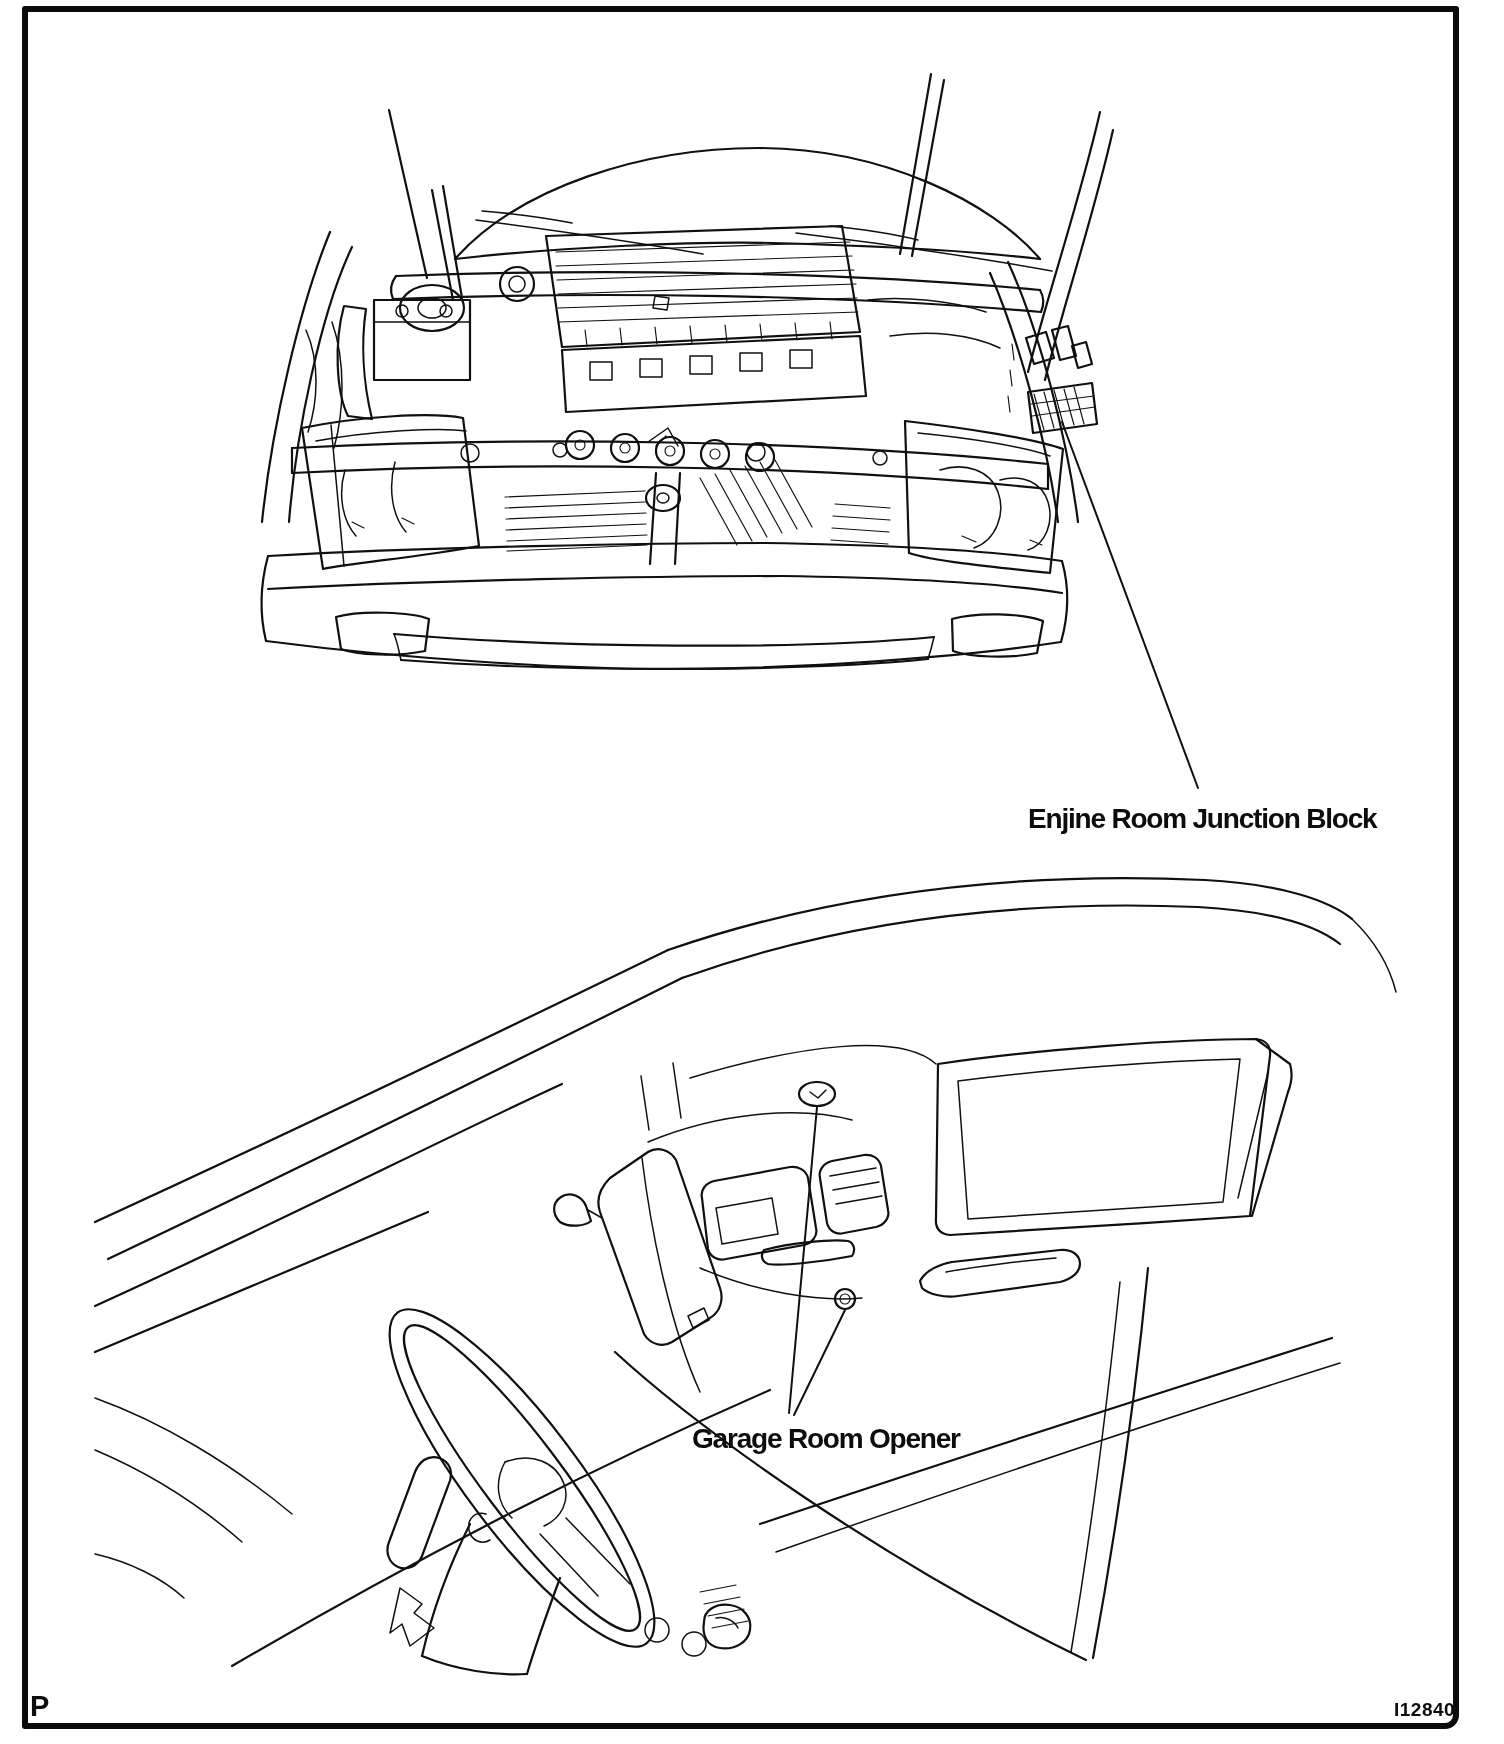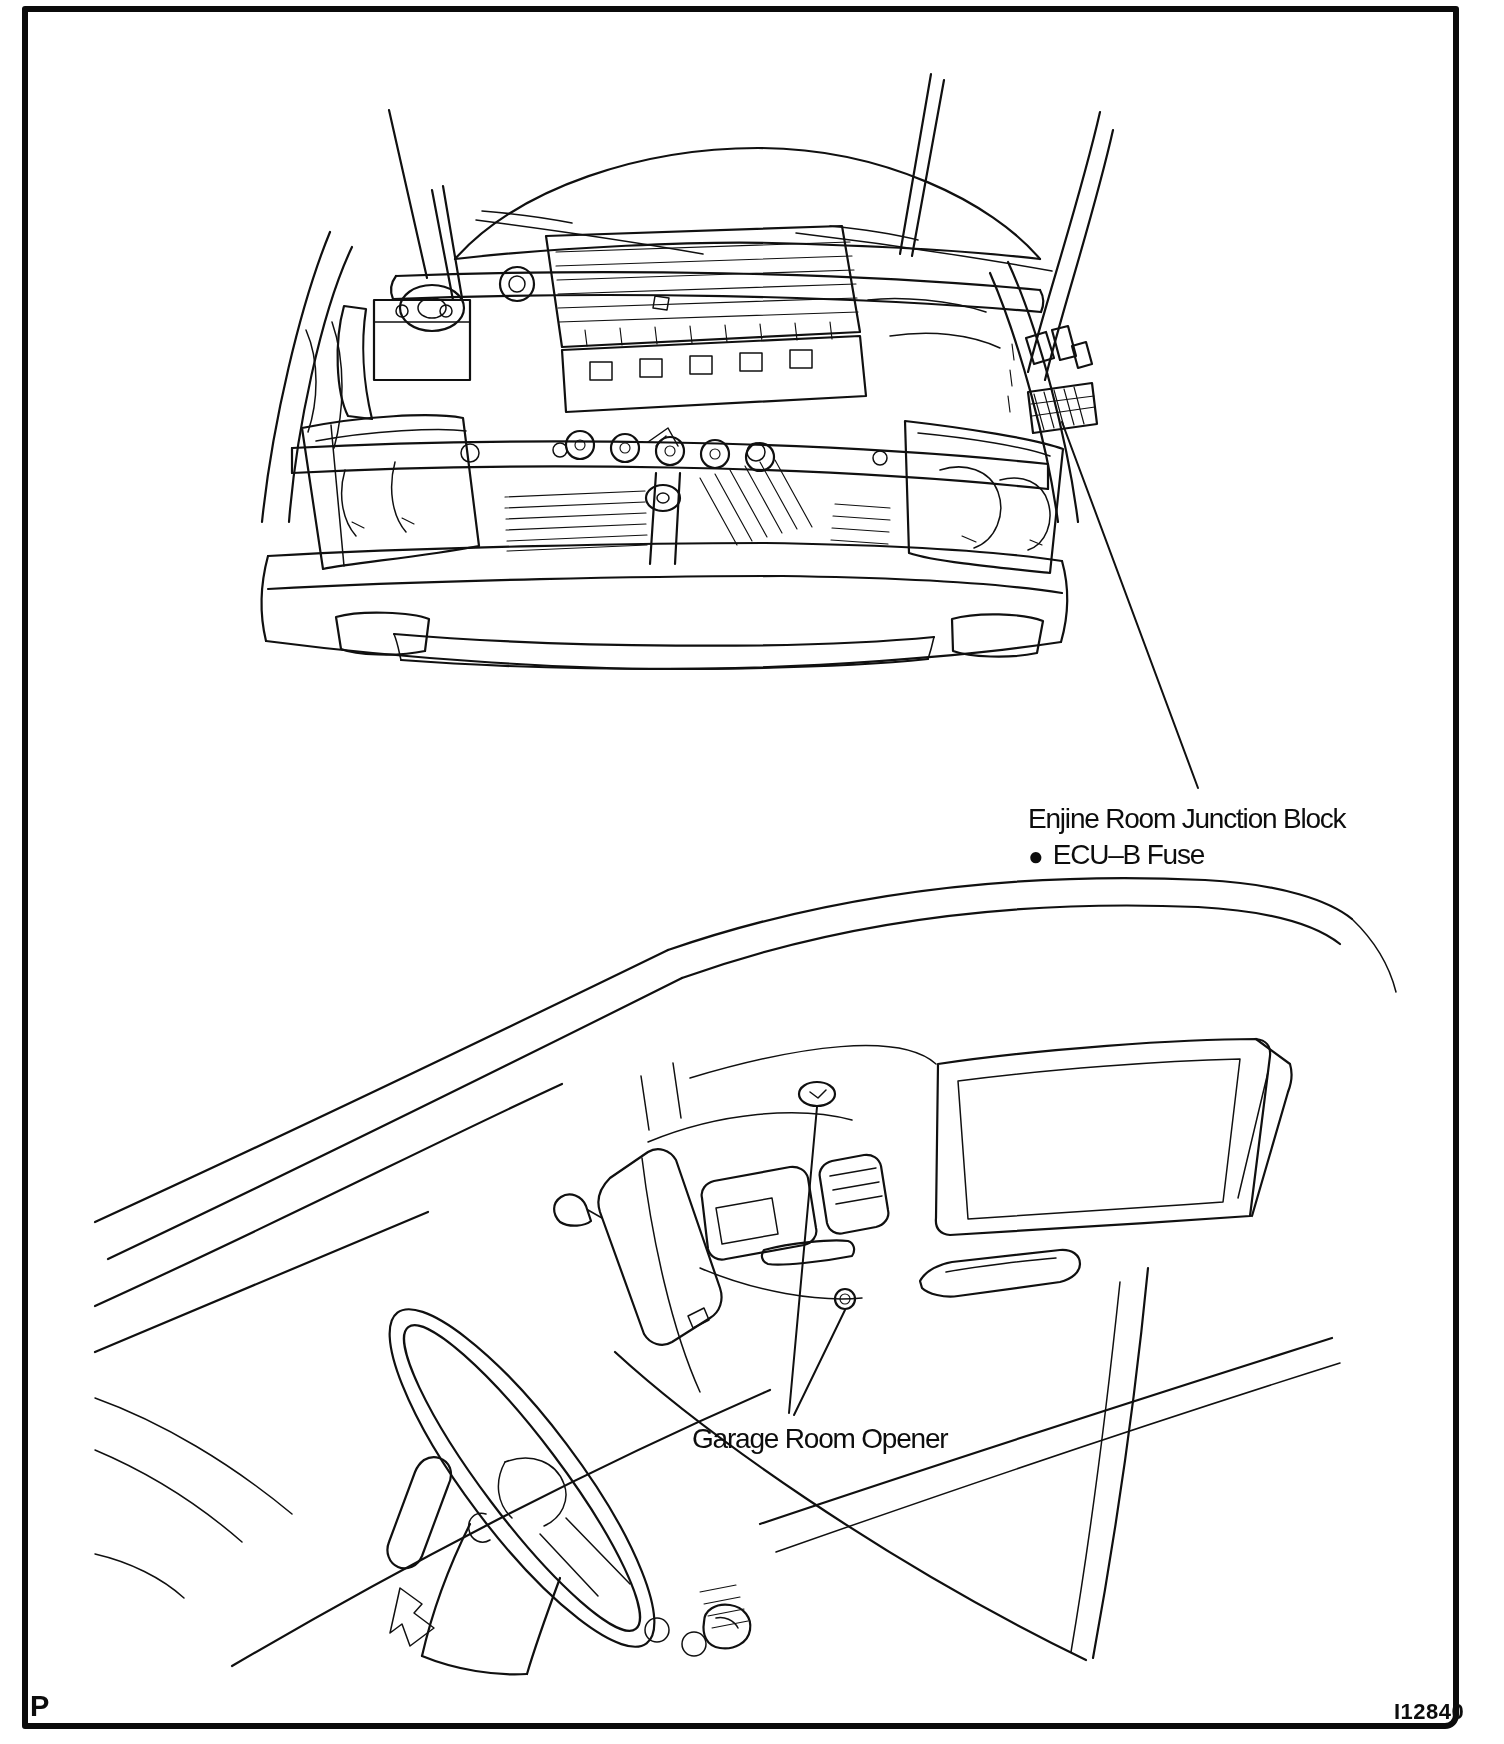--- a/index.html
+++ b/index.html
@@ -13,31 +13,31 @@
     background:#ffffff;
   }
   svg.art{position:absolute;left:0;top:0;}
   .art path,.art ellipse,.art circle,.art line{
     fill:none;stroke:#101010;stroke-width:2.2;stroke-linecap:round;stroke-linejoin:round;
   }
   .art .thin{stroke-width:1.5;}
   .art .hair{stroke-width:1.15;}
   .art .lead{stroke-width:2;}
   .callout{
-    position:absolute;font-weight:400;font-size:28px;letter-spacing:-1.2px;
+    position:absolute;font-weight:700;font-size:28px;letter-spacing:-1.2px;
     line-height:36px;white-space:nowrap;color:#0d0d0d;
   }
   .callout .row{display:block;}
   .bullet-dot{
     display:inline-block;vertical-align:-1px;margin-right:9px;font-size:26px;letter-spacing:0;
   }
   .engine-callout{left:1028px;top:801px;}
   .garage-callout{left:692px;top:1421px;}
   .page-letter{position:absolute;left:30px;top:1690px;font-size:29px;font-weight:700;}
-  .figure-code{position:absolute;left:1394px;top:1699px;font-size:22px;font-weight:700;letter-spacing:.5px;}
+  .figure-code{position:absolute;left:1394px;top:1699px;font-size:19px;font-weight:700;letter-spacing:.5px;}
 </style>
 </head>
 <body>
 
 <div class="frame"></div>
 
 <svg class="art" width="1504" height="1744" viewBox="0 0 1504 1744">
 
   <g>
 
@@ -290,20 +290,19 @@
   </g>
 
   <g>
     <path class="lead" d="M817,1107 L789,1413"></path>
     <path class="lead" d="M845,1310 L794,1415"></path>
   </g>
 </svg>
 
 <div class="callout engine-callout">
   <span class="row">Enjine Room Junction Block</span>
-  <span class="row"><span class="bullet-dot">●</span><span>ECU–B Fuse</span></span>
 </div>
 
 <div class="callout garage-callout">Garage Room Opener</div>
 
 <div class="page-letter">P</div>
 
 <div class="figure-code">I12840</div>
 
 </body></html>

